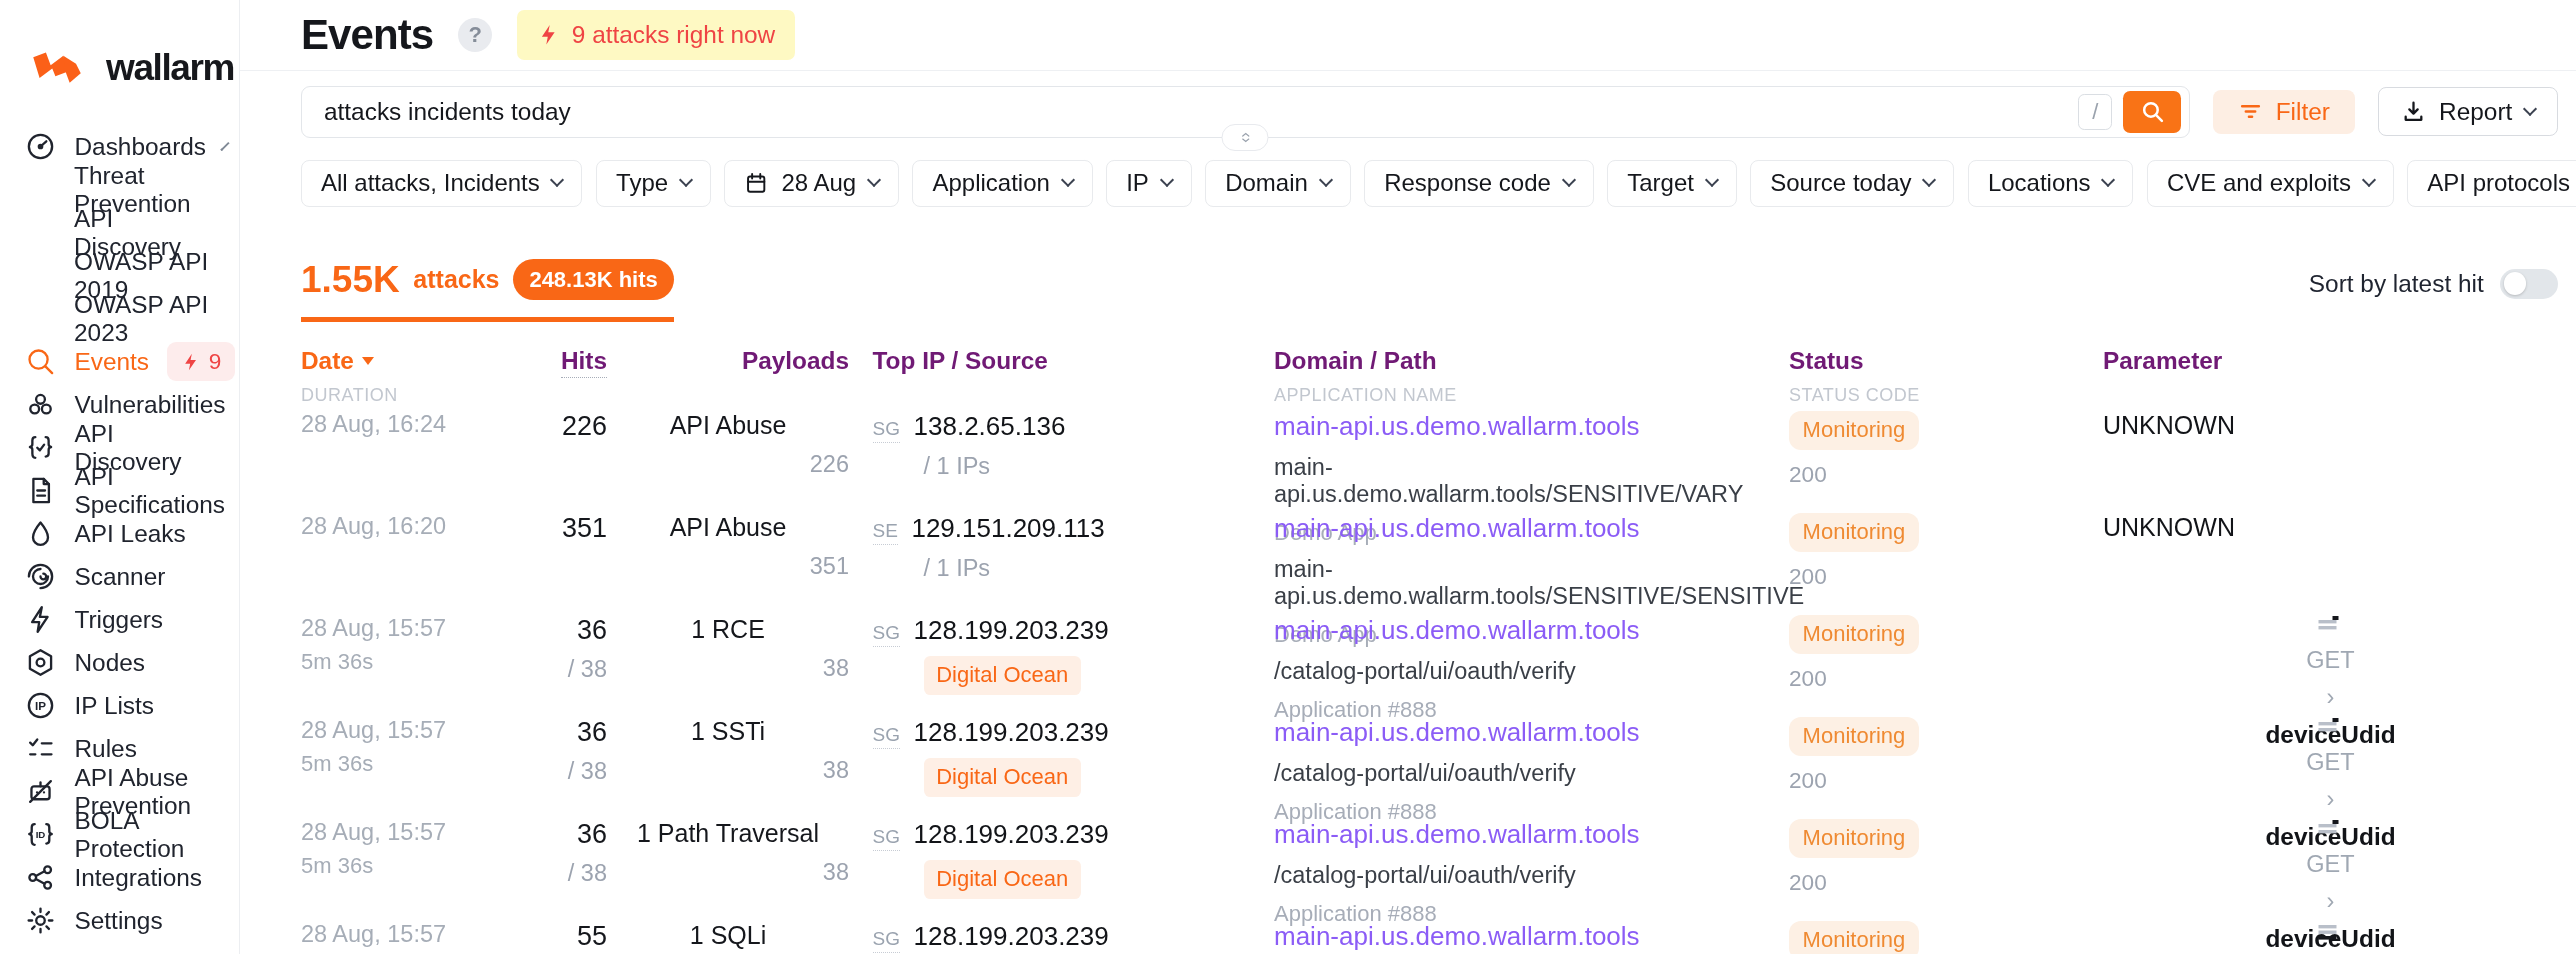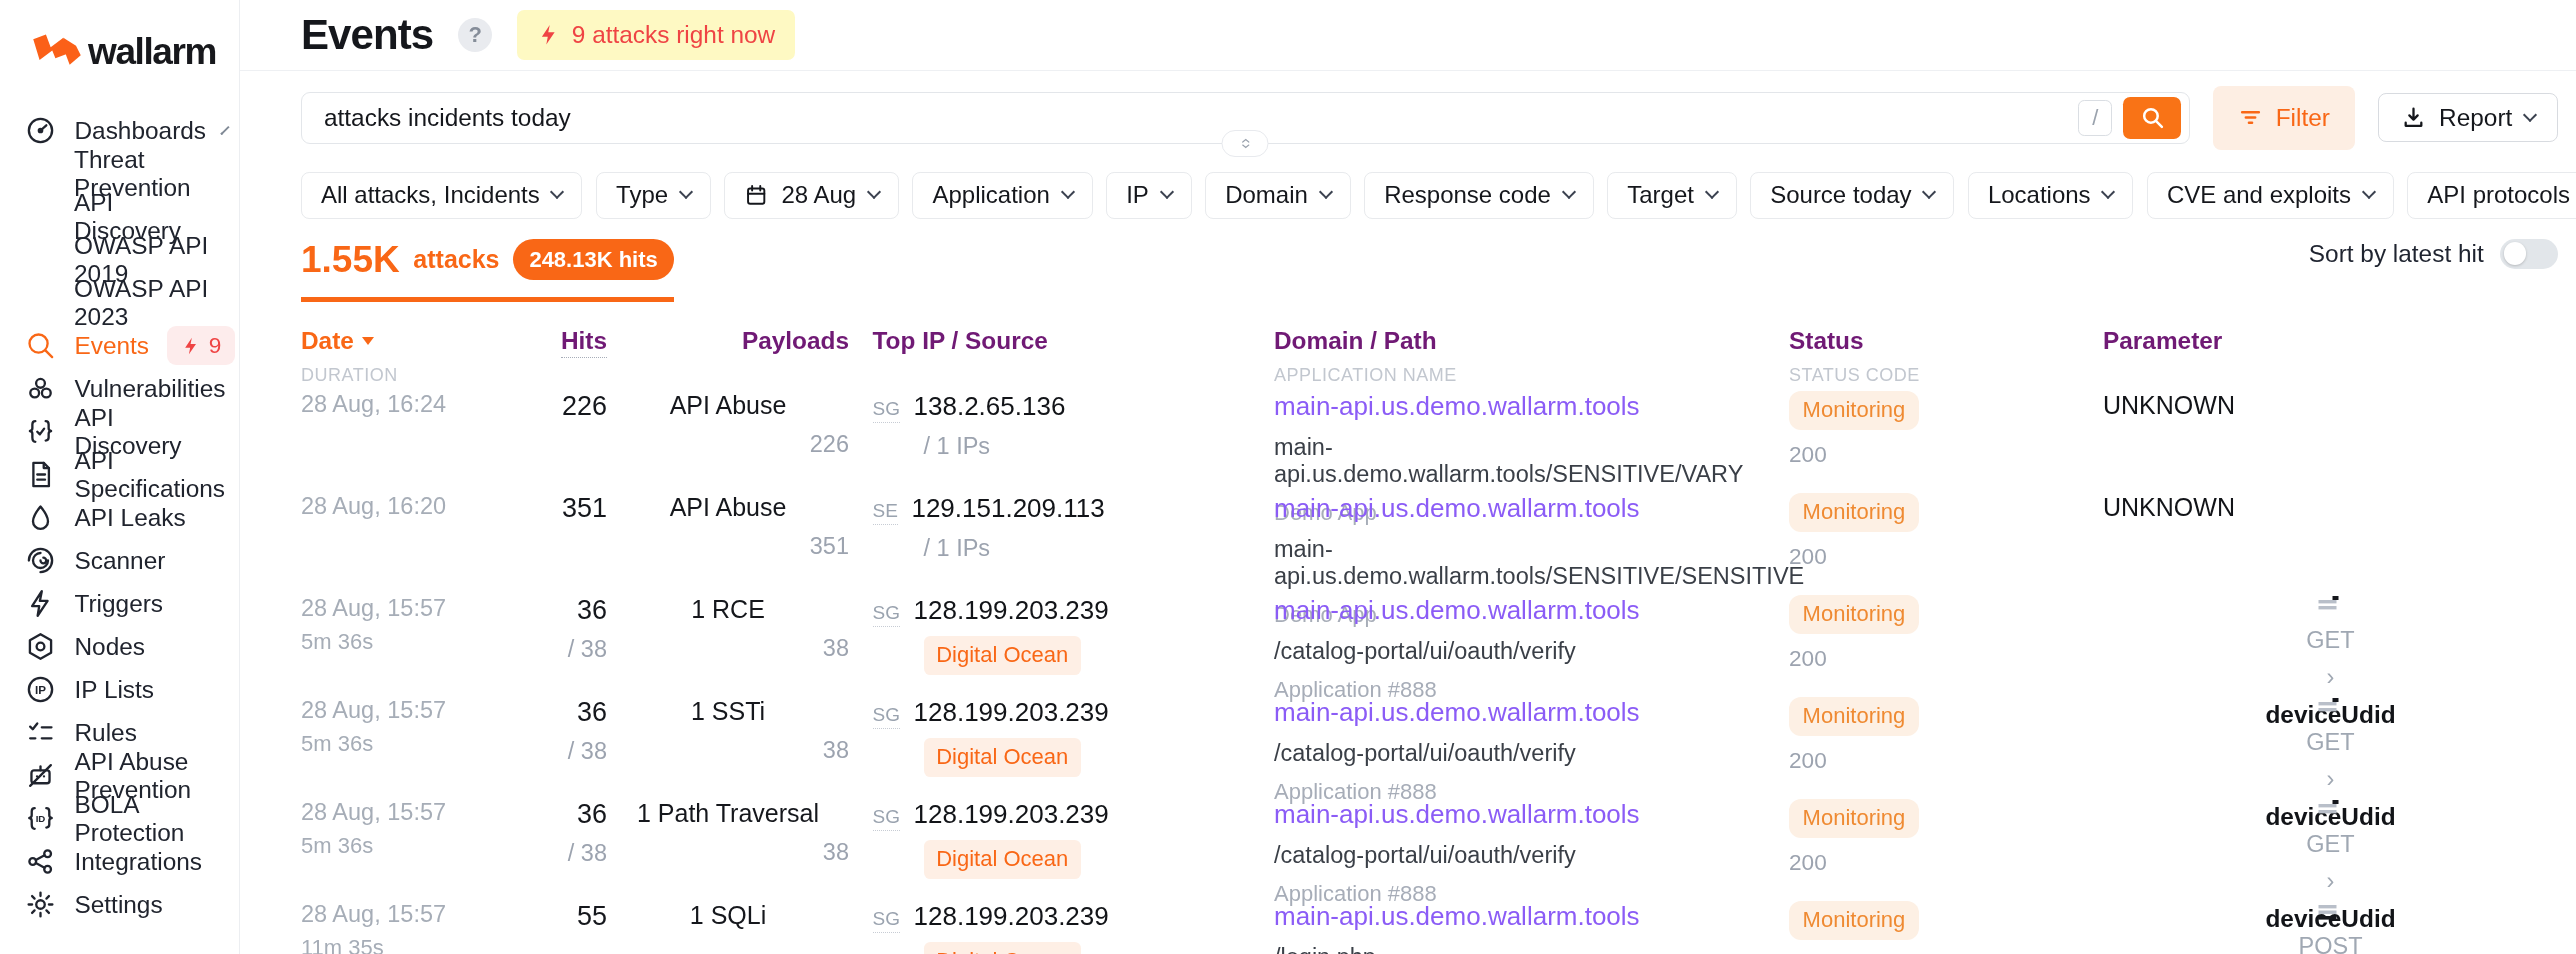--- a/index.html
+++ b/index.html
@@ -2,21 +2,21 @@
 <html style="font-size:14.5px"><head>
 <meta charset="utf-8">
 <style>
   * { margin:0; padding:0; box-sizing:border-box; }
   html,body { width:2576px; height:954px; overflow:hidden; background:#fff;
               font-family:"Liberation Sans", sans-serif; color:#15171C; }
   .app { display:flex; width:100%; height:100%; }
 
   
   .sidebar { width:240px; min-width:240px; border-right:0.9px solid #ECEEF1; padding-top:31px; }
-  .logo { display:flex; align-items:center; gap:5px; margin:0 0 36px 31px; }
+  .logo { display:flex; align-items:flex-end; gap:23px; margin:16px 0 36px 31px; }
   .logo svg { width:52px; height:38px; }
   .logo-text { font-size:37px; font-weight:800; letter-spacing:-1.4px; color:#17181C; }
   .nav-item { display:flex; align-items:center; gap:18px; height:43px; padding:0 14.5px 0 23.5px;
               font-size:24.4px; color:#20242E; cursor:pointer; }
   .nav-item .ic { width:33px; height:33px; display:flex; align-items:center; justify-content:center; flex:none; }
   .nav-item .ic svg { width:31px; height:31px; stroke:#20242E; fill:none; stroke-width:1.8;
                       stroke-linecap:round; stroke-linejoin:round; }
   .nav-item.sub { padding-left:74px; }
   .nav-item.active { color:#F96716; }
   .nav-item.active .ic svg { stroke:#F96716; }
@@ -50,38 +50,38 @@
   .kbd { width:34px; height:36px; border:1.8px solid #DADEE3; border-radius:6.3px; color:#9AA2AD;
          font-size:22px; display:flex; align-items:center; justify-content:center; margin-right:11px; }
   .search-btn { width:58px; height:42px; background:#F97316; border:none; border-radius:7.2px;
                 display:flex; align-items:center; justify-content:center; cursor:pointer; }
   .search-btn svg { width:25px; height:25px; stroke:#fff; stroke-width:2.4; fill:none; stroke-linecap:round; }
   .expander { position:absolute; left:50%; bottom:-14.5px; transform:translateX(-50%);
               width:47px; height:27px; background:#fff; border:1.8px solid #E8EAEE; border-radius:13.6px;
               display:flex; align-items:center; justify-content:center; }
   .expander svg { width:14.5px; height:14.5px; stroke:#9AA2AD; stroke-width:2; fill:none; stroke-linecap:round; }
   .filter-btn { display:flex; align-items:center; gap:12.7px; background:#FDEEE3; color:#F96716;
-                border:none; border-radius:8.1px; height:64px; padding:0 25px; font-size:24.4px; cursor:pointer; }
+                border:none; border-radius:8.1px; height:44px; padding:0 25px; font-size:24.4px; cursor:pointer; }
   .filter-btn svg { width:25px; height:25px; stroke:#F96716; stroke-width:2.4; stroke-linecap:round; }
   .report-btn { display:flex; align-items:center; gap:12.7px; background:#fff; color:#15171C;
                 border:1.8px solid #D8DBE0; border-radius:8.1px; height:49px; padding:0 22px;
                 font-size:24.4px; cursor:pointer; }
   .report-btn svg { width:25px; height:25px; stroke:#15171C; stroke-width:2.2; fill:none; stroke-linecap:round; stroke-linejoin:round; }
   .chv { width:10px; height:10px; border-right:2.3px solid #3B4250; border-bottom:2.3px solid #3B4250;
          transform:rotate(45deg); display:inline-block; margin-top:-5.4px; }
 
   
   .chips { display:flex; gap:13.6px; margin-top:22px; flex-wrap:nowrap; }
   .chip { display:flex; align-items:center; gap:12.7px; height:47px; padding:0 19px;
           border:1.8px solid #E8EAED; border-radius:8.1px; font-size:24px; color:#15171C;
           background:#fff; cursor:pointer; white-space:nowrap; }
   .chip svg { width:24.4px; height:24.4px; stroke:#15171C; stroke-width:1.9; fill:none; stroke-linecap:round; }
 
   
-  .summary-row { display:flex; justify-content:space-between; align-items:flex-start; margin-top:20px; }
+  .summary-row { display:flex; justify-content:space-between; align-items:center; margin-top:52px; }
   .attacks-tab { display:inline-flex; align-items:center; gap:13.6px; padding-bottom:16.3px;
                  border-bottom:5.4px solid #F96716; cursor:pointer; }
   .attacks-count { font-size:37px; font-weight:800; color:#F96716; }
   .attacks-label { font-size:25px; font-weight:700; color:#F96716; }
   .hits-pill { background:#F96716; color:#fff; font-size:22px; font-weight:700;
                border-radius:903px; padding:7.2px 16.3px; }
   .sort { display:flex; align-items:center; gap:16.3px; font-size:24.4px; color:#1F2430; padding-bottom:12.7px; }
   .toggle { width:58px; height:30px; background:#E2E6EA; border-radius:903px; position:relative; cursor:pointer; }
   .toggle .knob { position:absolute; left:3.6px; top:3.6px; width:22.6px; height:22.6px; background:#fff;
                   border-radius:50%; box-shadow:0 0.9px 2.7px rgba(0,0,0,.2); }

